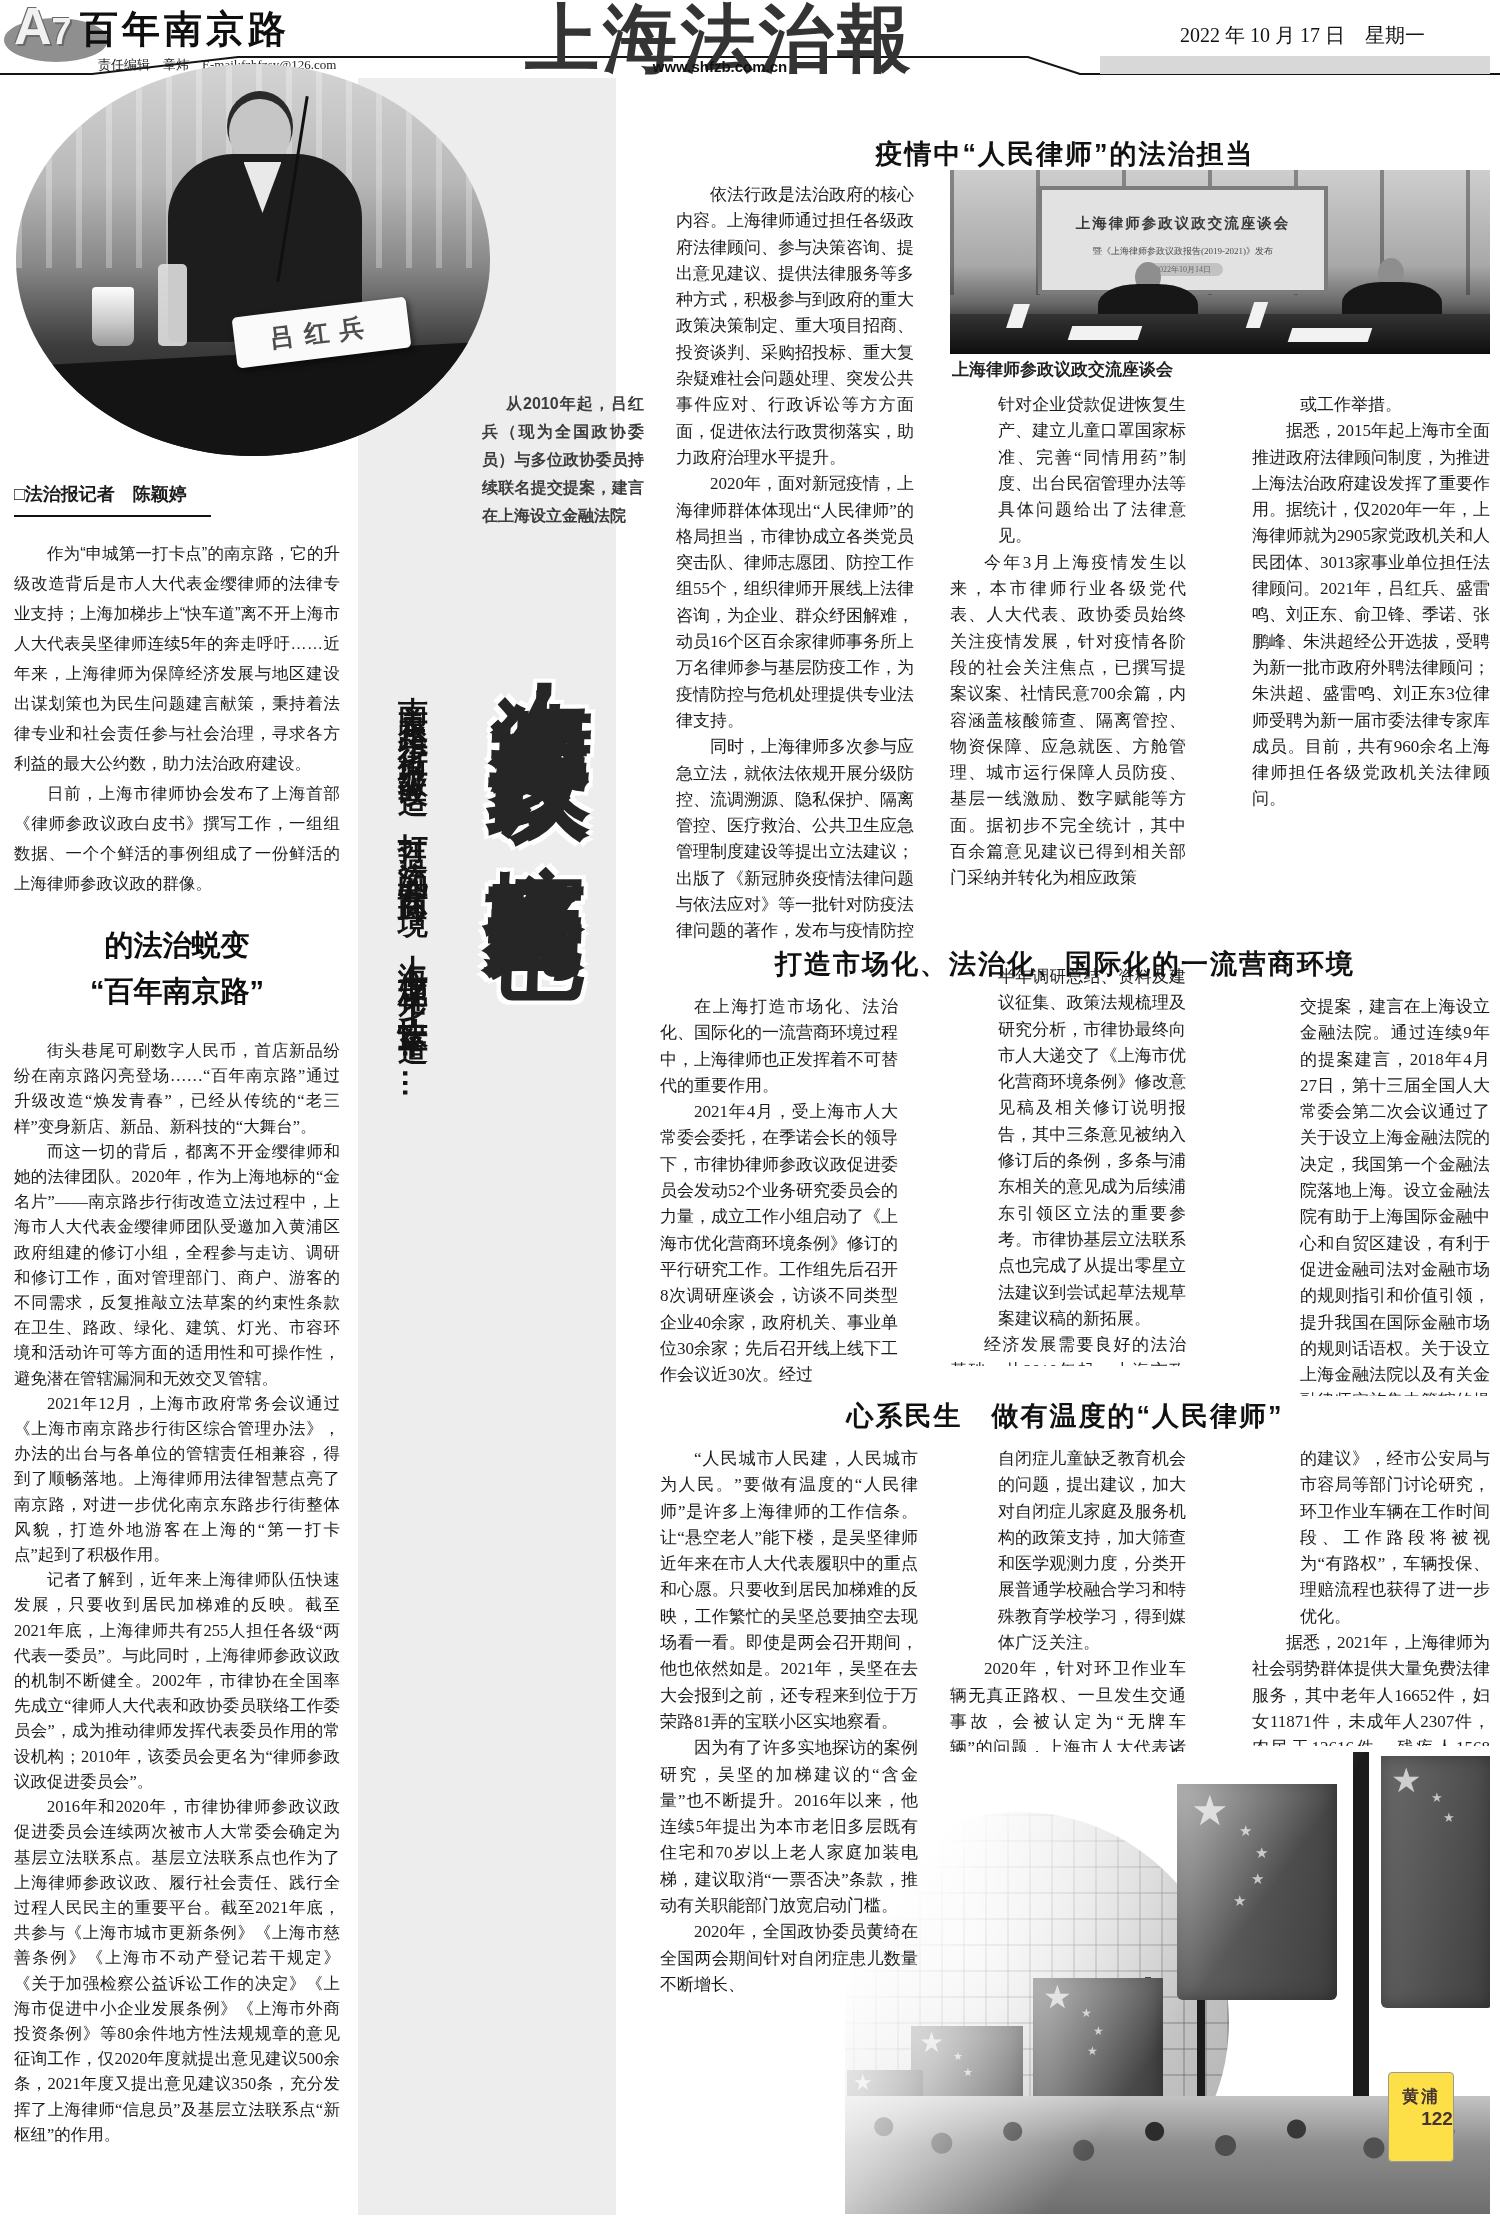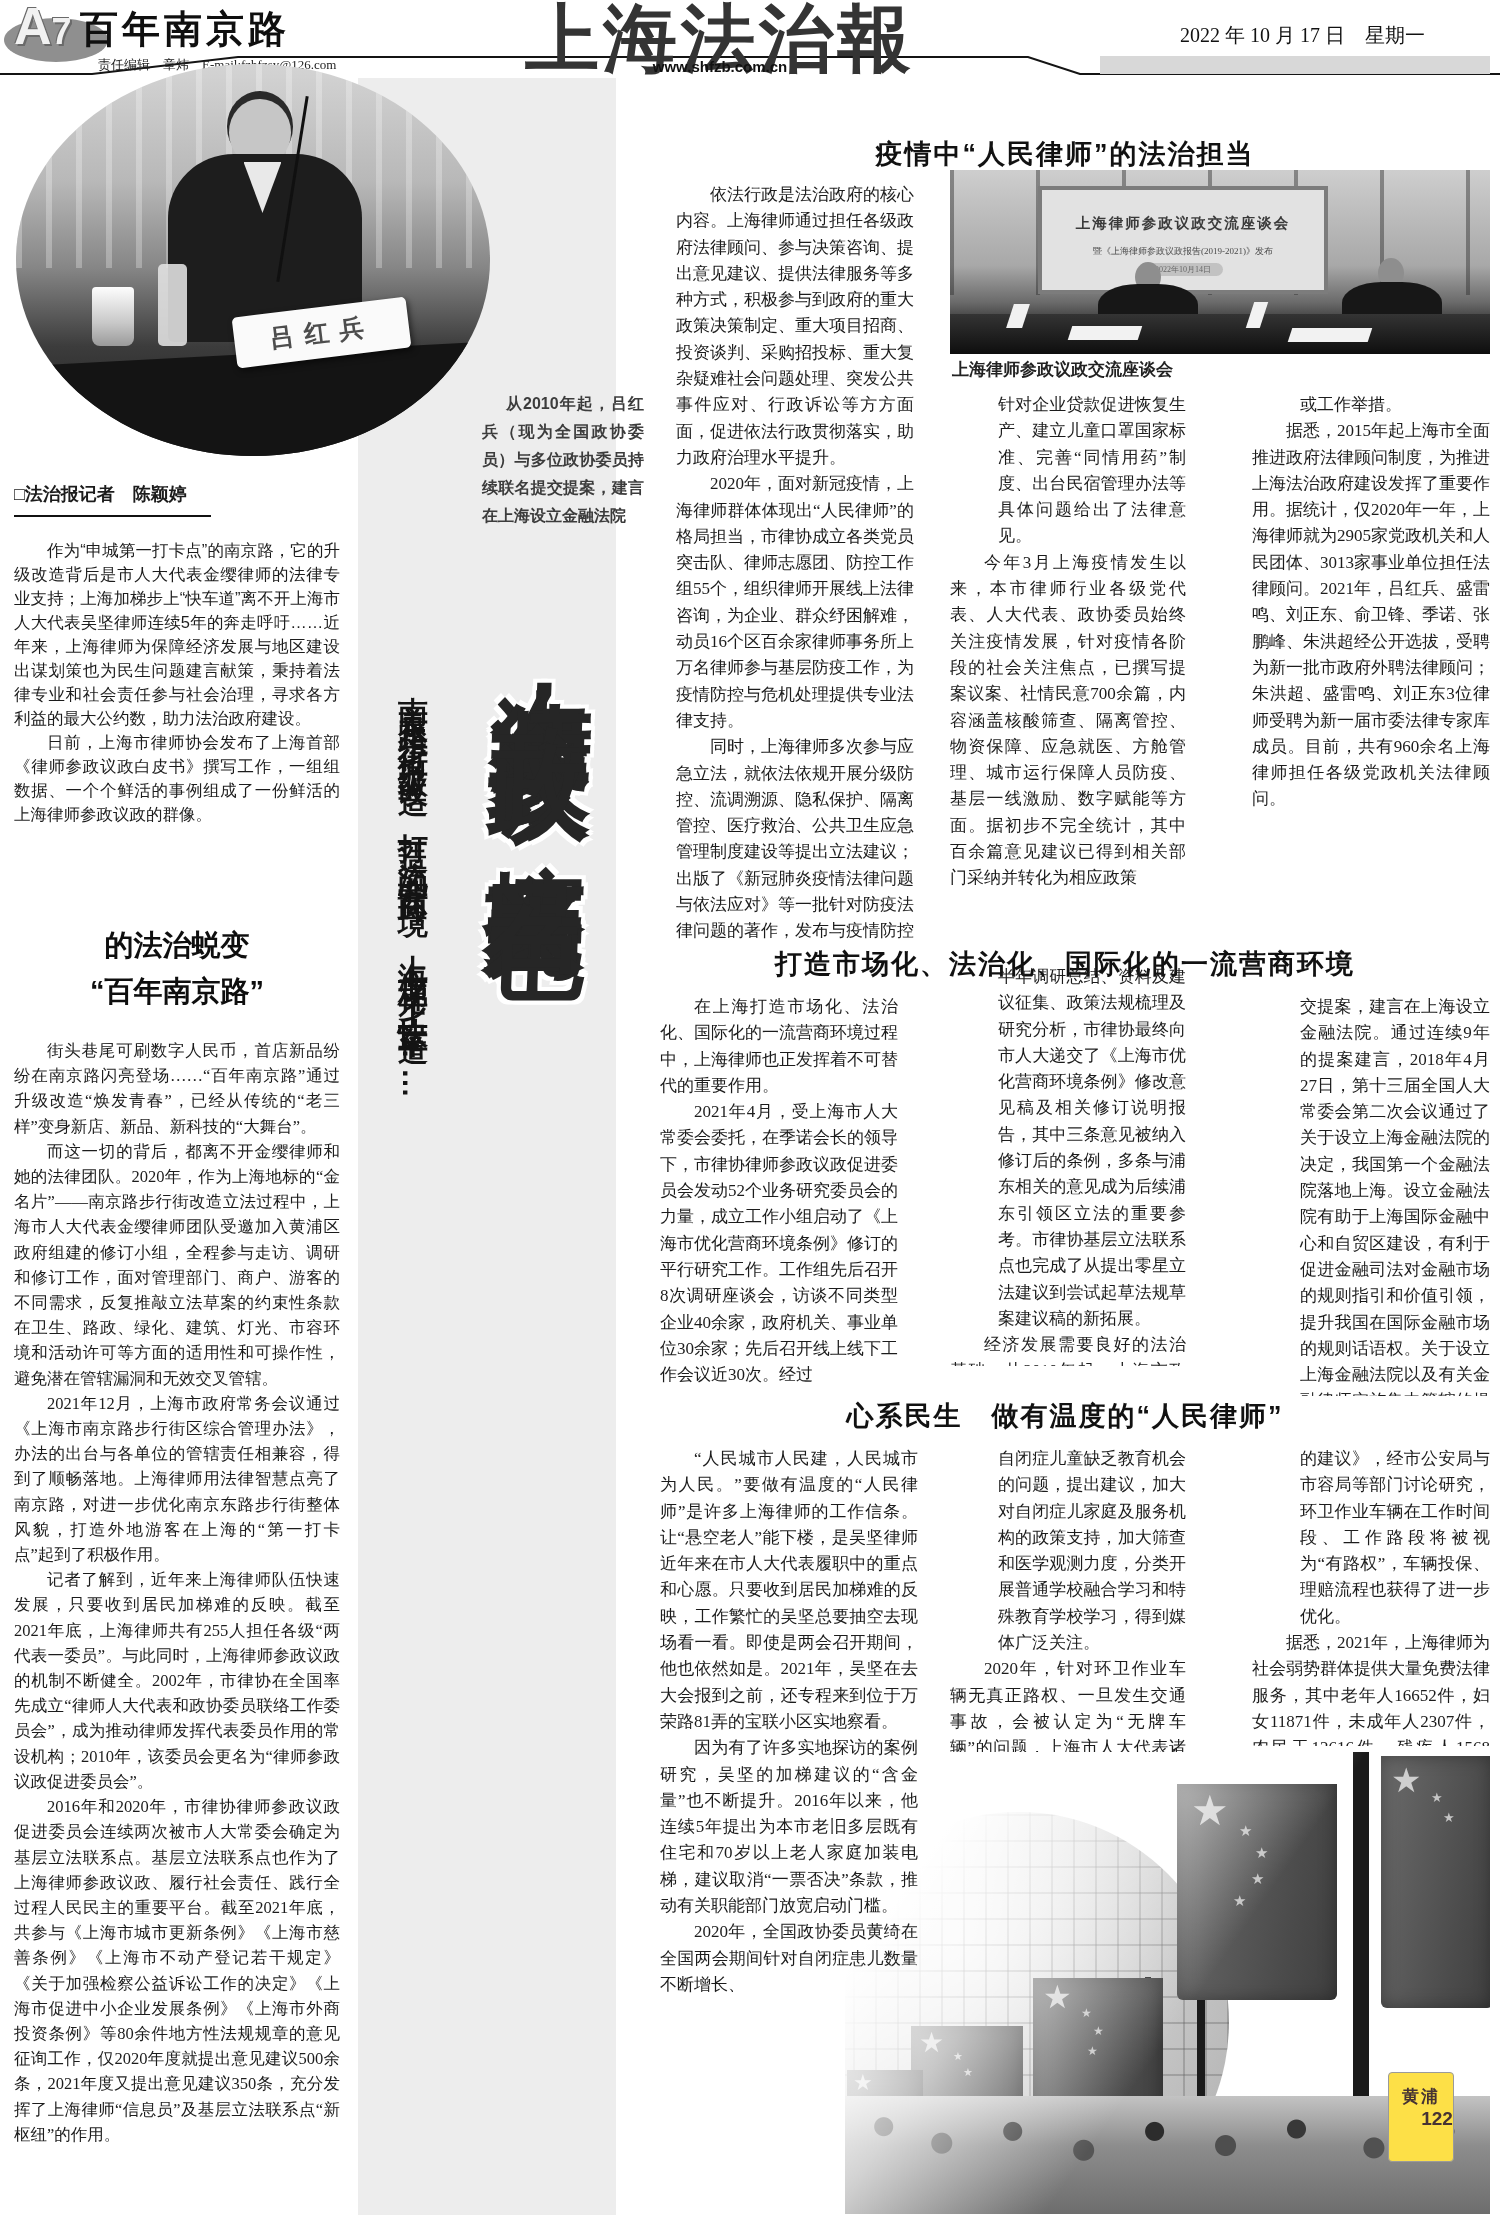--- a/index.html
+++ b/index.html
@@ -51,21 +51,21 @@
   .op-bottle{left:30%;top:51%;width:6%;height:21%;border-radius:5px;background:rgba(228,228,228,.88);}
   .op-mic{left:58%;top:8%;width:3px;height:48%;background:#101010;transform:rotate(9deg);}
 
   
   .lede-caption{left:482px;top:390px;width:162px;z-index:4;text-align:justify;
       font-family:"Liberation Sans","DejaVu Sans",sans-serif;
       font-size:16px;font-weight:bold;color:#3c3c3c;line-height:28px;text-indent:1.5em;}
   .byline{left:14px;top:482px;font-size:18px;font-weight:bold;
       border-bottom:2px solid #111;padding-bottom:9px;padding-right:24px;}
   .lede{left:14px;top:538px;width:326px;height:378px;
-      font-family:"Liberation Sans","DejaVu Sans",sans-serif;font-size:16.5px;line-height:24px;}
+      font-family:"Liberation Sans","DejaVu Sans",sans-serif;font-size:16.5px;line-height:30px;}
   .subhead{left:14px;top:922px;width:326px;text-align:center;font-weight:900;
       font-size:29px;line-height:46px;color:#0e0e0e;}
   .left-body{left:14px;top:1038px;width:326px;height:1180px;font-size:16.5px;line-height:25.2px;}
 
   
   .v-kicker{left:392px;top:672px;height:1340px;writing-mode:vertical-rl;
       font-family:"Liberation Sans","DejaVu Sans",sans-serif;
       font-size:30px;font-weight:700;letter-spacing:9px;color:#141414;z-index:2;}
   .v-headline{left:450px;top:606px;height:1620px;writing-mode:vertical-rl;
       font-family:"Liberation Sans","DejaVu Sans",sans-serif;

